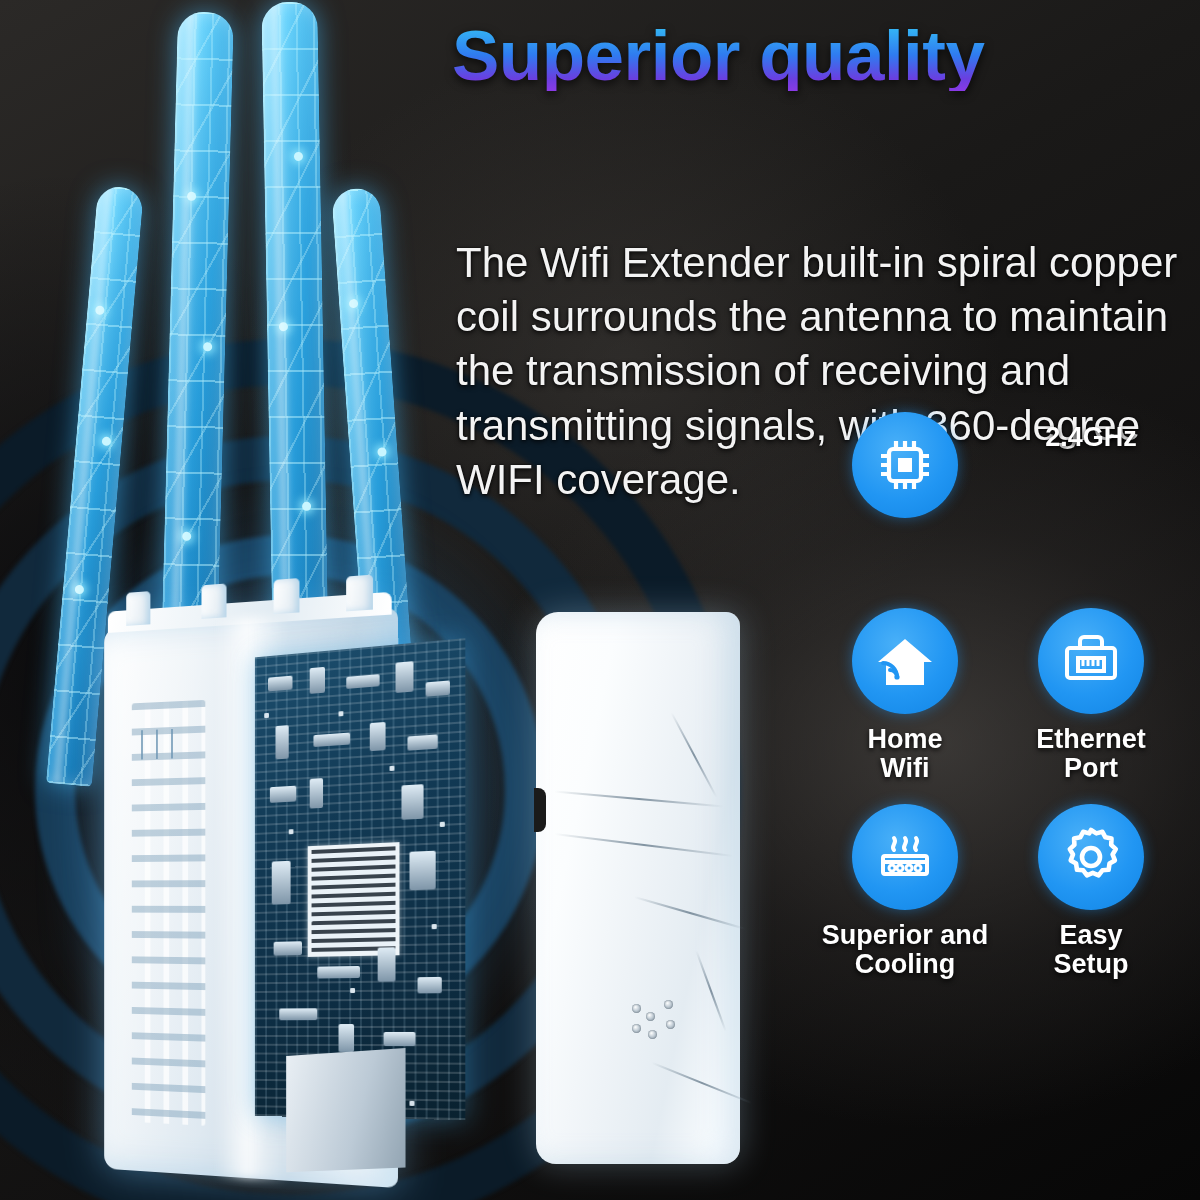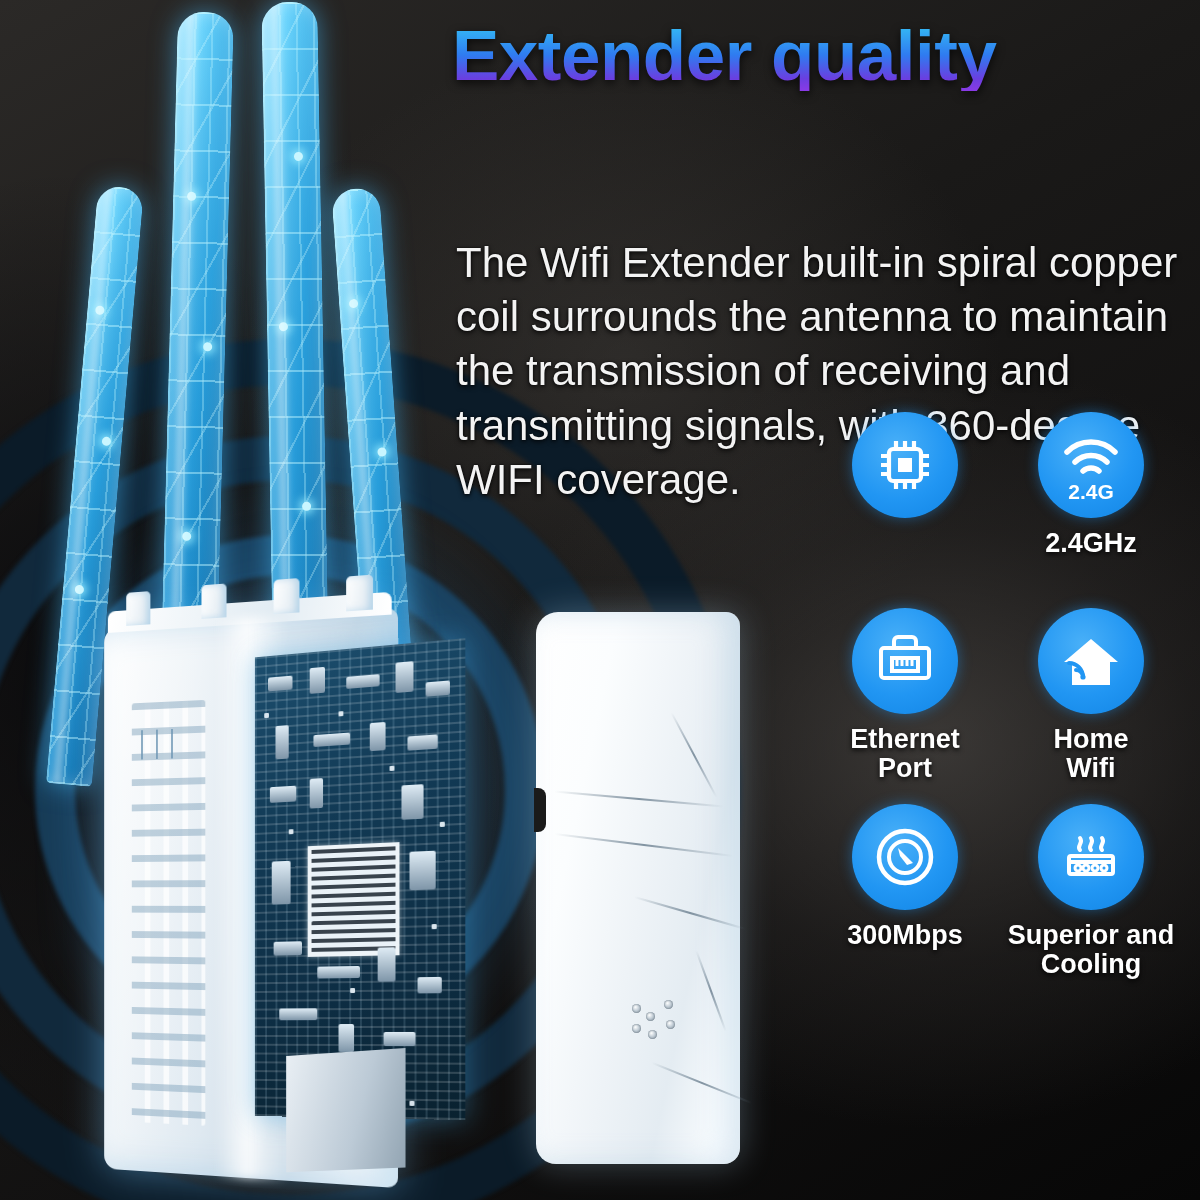--- a/index.html
+++ b/index.html
@@ -385,21 +385,21 @@
       <div class="led-dot" style="left:96px;  top:392px;"></div>
       <div class="led-dot" style="left:110px; top:400px;"></div>
       <div class="led-dot" style="left:128px; top:388px;"></div>
       <div class="led-dot" style="left:96px;  top:412px;"></div>
       <div class="led-dot" style="left:112px; top:418px;"></div>
       <div class="led-dot" style="left:130px; top:408px;"></div>
     </div>
   </div>
 
   <div id="headline">
-    <span>Extender quality</span>
+    <span>Superior quality</span>
   </div>
 
   <p id="bodycopy">The Wifi Extender built-in spiral copper coil surrounds the antenna to maintain the transmission of receiving and transmitting signals, with 360-degree WIFI coverage.</p>
 
   <div id="features">
 
     <div class="feature">
       <div class="f-circle-wrap">
         <div class="f-circle">
           <svg width="62" height="62" viewBox="0 0 62 62">
@@ -407,81 +407,57 @@
               <rect x="15" y="15" width="32" height="32" rx="4"></rect>
               <rect x="24" y="24" width="14" height="14" fill="#fff" stroke="none"></rect>
               <path d="M22 15V7M31 15V7M40 15V7M22 47v8M31 47v8M40 47v8M15 22H7M15 31H7M15 40H7M47 22h8M47 31h8M47 40h8"></path>
             </g>
           </svg>
         </div>
       </div>
     </div>
 
     <div class="feature">
+      <div class="f-label">2.4GHz</div>
+    </div>
+
+    <div class="feature">
       <div class="f-circle-wrap">
         <div class="f-circle">
-          <svg width="64" height="62" viewBox="0 0 64 62">
-            <g fill="none" stroke="#fff" stroke-width="5.5" stroke-linecap="round">
-              <path d="M8 18a34 34 0 0 1 48 0"></path>
-              <path d="M16 28a23 23 0 0 1 32 0"></path>
-              <path d="M24 37a12 12 0 0 1 16 0"></path>
+          <svg width="64" height="60" viewBox="0 0 64 60">
+            <path d="M32 8 59 31h-8v23H13V31H5z" fill="#fff"></path>
+            <g fill="none" stroke="#2196f3" stroke-width="4" stroke-linecap="round">
+              <path d="M24 46a14 14 0 0 0-14-14"></path>
+              <path d="M24 46a7 7 0 0 0-7-7"></path>
             </g>
+            <circle cx="24" cy="46" r="2.6" fill="#2196f3"></circle>
           </svg>
-          <span class="f-inner-text" style="top:68px;">2.4G</span>
         </div>
       </div>
-      <div class="f-label">2.4GHz</div>
+      <div class="f-label">Home
+Wifi</div>
     </div>
 
     <div class="feature">
       <div class="f-circle-wrap">
         <div class="f-circle">
           <svg width="62" height="58" viewBox="0 0 62 58">
             <g fill="none" stroke="#fff" stroke-width="4">
               <path d="M20 16V9a4 4 0 0 1 4-4h14a4 4 0 0 1 4 4v7"></path>
               <rect x="7" y="16" width="48" height="30" rx="3"></rect>
               <rect x="18" y="26" width="26" height="13"></rect>
               <path d="M23 26v8M28 26v8M33 26v8M38 26v8" stroke-width="3"></path>
             </g>
           </svg>
         </div>
       </div>
       <div class="f-label">Ethernet
 Port</div>
     </div>
 
-    <div class="feature">
-      <div class="f-circle-wrap">
-        <div class="f-circle">
-          <svg width="64" height="60" viewBox="0 0 64 60">
-            <path d="M32 8 59 31h-8v23H13V31H5z" fill="#fff"></path>
-            <g fill="none" stroke="#2196f3" stroke-width="4" stroke-linecap="round">
-              <path d="M24 46a14 14 0 0 0-14-14"></path>
-              <path d="M24 46a7 7 0 0 0-7-7"></path>
-            </g>
-            <circle cx="24" cy="46" r="2.6" fill="#2196f3"></circle>
-          </svg>
-        </div>
-      </div>
-      <div class="f-label">Home
-Wifi</div>
-    </div>
-
-    <div class="feature">
-      <div class="f-circle-wrap">
-        <div class="f-circle">
-          <svg width="64" height="64" viewBox="0 0 64 64">
-            <circle cx="32" cy="32" r="26" fill="none" stroke="#fff" stroke-width="4.5"></circle>
-            <circle cx="32" cy="32" r="16" fill="none" stroke="#fff" stroke-width="4"></circle>
-            <path d="M25 23 L40 38 L34 40 L27 31 Z" fill="#fff"></path>
-          </svg>
-        </div>
-      </div>
-      <div class="f-label">300Mbps</div>
-    </div>
 
 
     <div class="feature">
       <div class="f-circle-wrap">
         <div class="f-circle">
           <svg width="64" height="58" viewBox="0 0 64 58">
             <g fill="none" stroke="#fff" stroke-width="4" stroke-linecap="round">
               <path d="M21 22c-4-4 4-7 0-12M32 22c-4-4 4-7 0-12M43 22c-4-4 4-7 0-12"></path>
               <rect x="10" y="28" width="44" height="18" rx="2"></rect>
               <path d="M10 34h44"></path>
@@ -492,15 +468,27 @@
               <circle cx="36" cy="40" r="3"></circle>
               <circle cx="45" cy="40" r="3"></circle>
             </g>
           </svg>
         </div>
       </div>
       <div class="f-label">Superior and
 Cooling</div>
     </div>
 
+    <div class="feature">
+      <div class="f-circle-wrap">
+        <div class="f-circle">
+          <svg width="64" height="64" viewBox="0 0 64 64">
+            <path d="M32 5l5.4 3.4 6-1.6 3 5.5 6.1 1.3-.3 6.3 4.6 4.2-3.2 5.4 2.3 5.9-5.4 3.2-.9 6.2-6.2.5-3.8 5-5.8-2.4-5.8 2.4-3.8-5-6.2-.5-.9-6.2-5.4-3.2 2.3-5.9-3.2-5.4 4.6-4.2-.3-6.3 6.1-1.3 3-5.5 6 1.6z" fill="none" stroke="#fff" stroke-width="4.6" stroke-linejoin="round"></path>
+            <circle cx="32" cy="32" r="9" fill="none" stroke="#fff" stroke-width="4.6"></circle>
+          </svg>
+        </div>
+      </div>
+      <div class="f-label">Easy
+Setup</div>
+    </div>
 
   </div>
 </div>
 
 </body></html>

